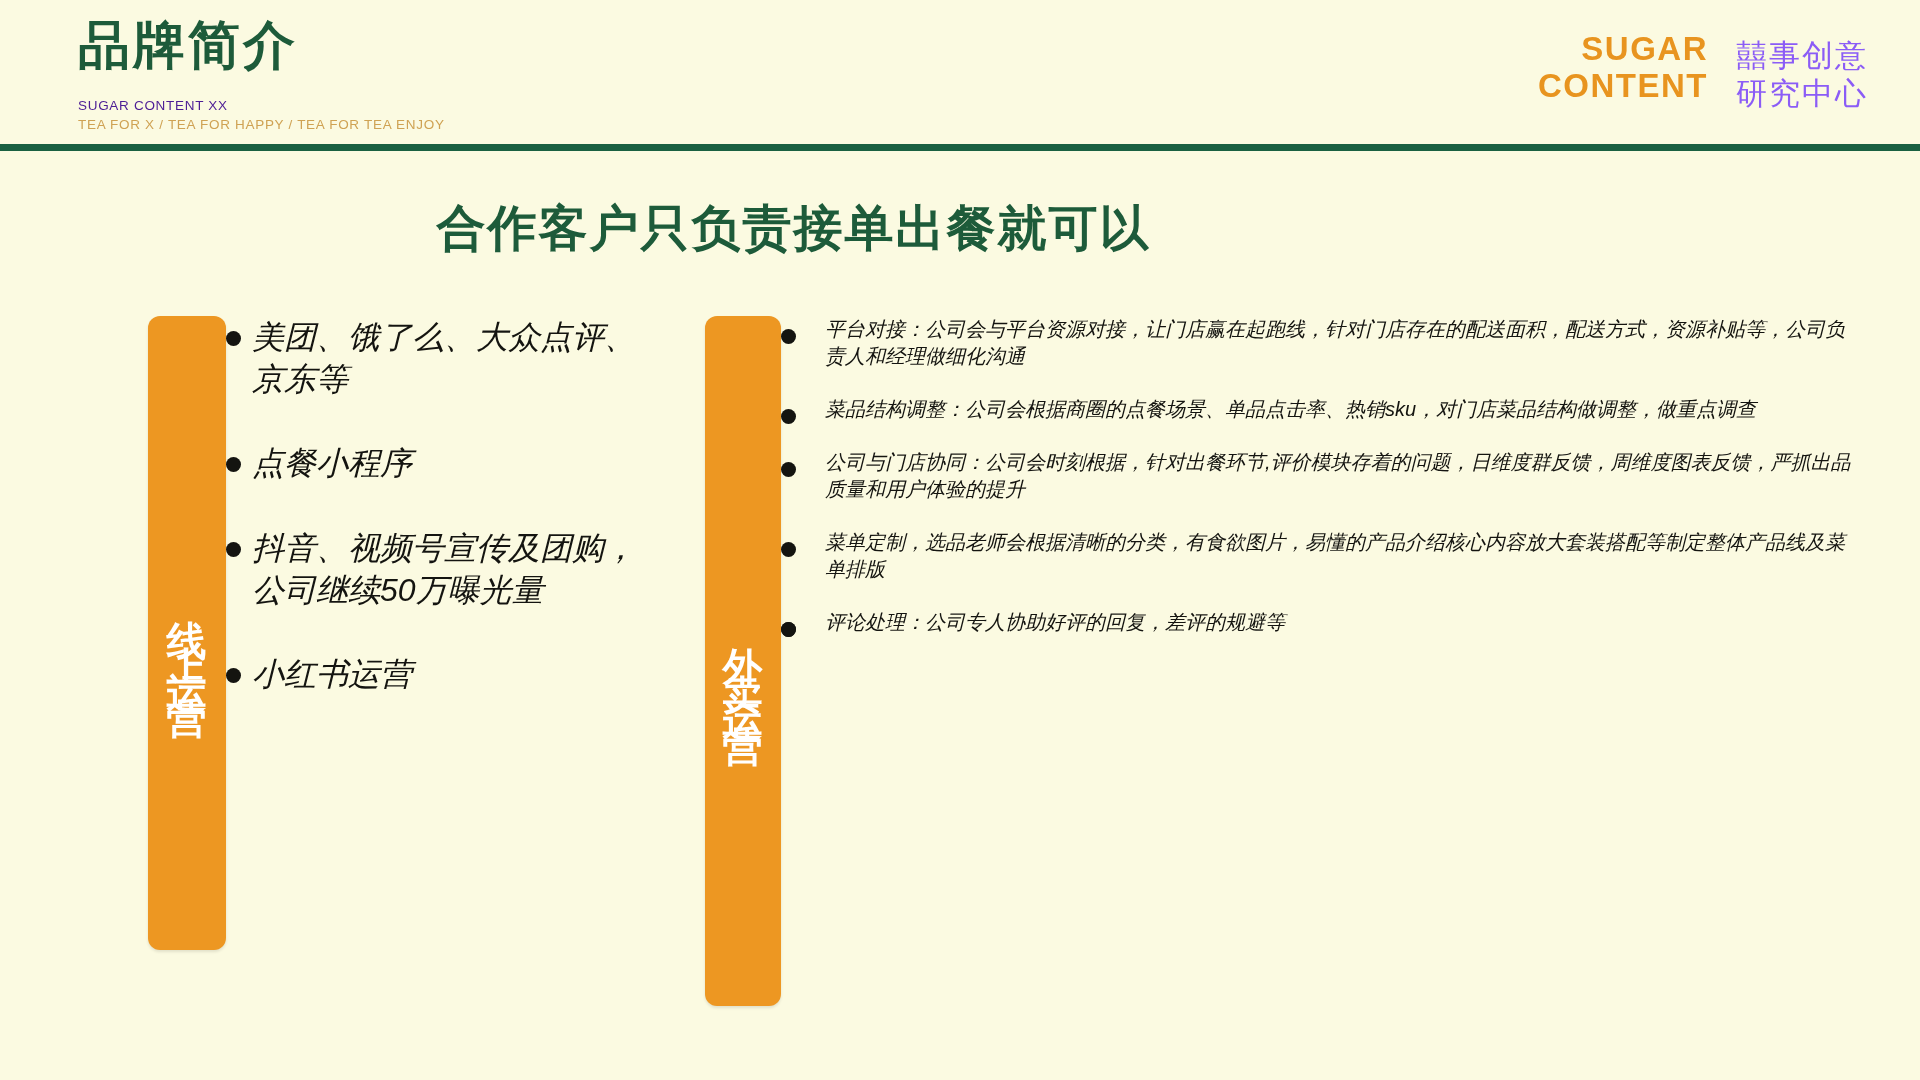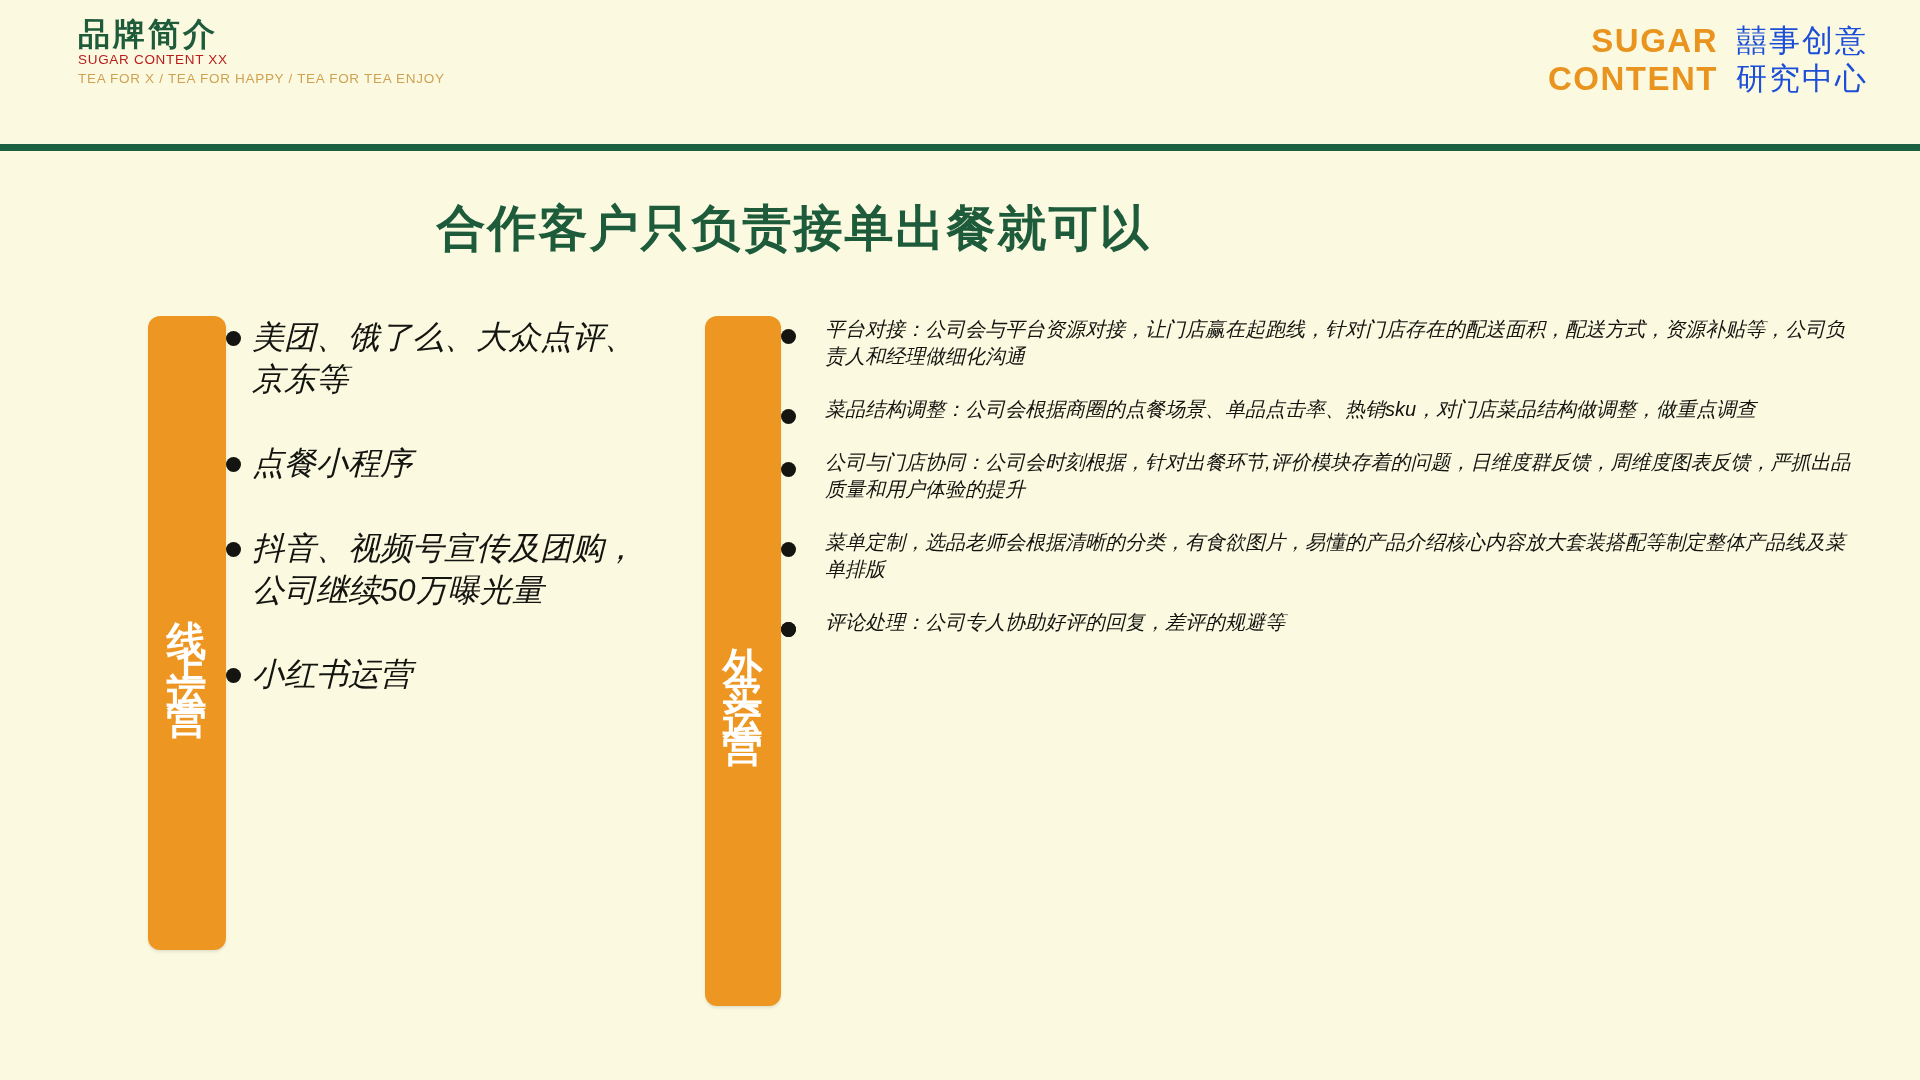--- a/index.html
+++ b/index.html
@@ -21,65 +21,66 @@
     left: 0; top: 0;
     width: 1920px;
     height: 146px;
   }
   .brand-block {
     position: absolute;
     left: 78px;
     top: 18px;
   }
   .brand-title {
-    font-size: 32px;
+    font-size: 52px;
     font-weight: bold;
     color: #1d5b3a;
     letter-spacing: 3px;
     line-height: 1.05;
     white-space: nowrap;
   }
   .brand-sub1 {
-    margin-top: 0;
+    margin-top: 25px;
     font-size: 13.5px;
-    color: #b91c1c;
+    color: #4c1d95;
     letter-spacing: 0.7px;
     white-space: nowrap;
   }
   .brand-sub2 {
     margin-top: 4px;
     font-size: 13.5px;
     color: #cfa253;
     letter-spacing: 0.7px;
     white-space: nowrap;
   }
 
   .logo-block {
     position: absolute;
     right: 52px;
     top: 22px;
     display: flex;
     align-items: center;
-    gap: 18px;
+    gap: 28px;
   }
   .logo-en {
     text-align: right;
     color: #e8941f;
     font-weight: bold;
     font-size: 33px;
     line-height: 1.14;
     letter-spacing: 1.5px;
     white-space: nowrap;
   }
   .logo-cn {
-    color: #1d4ed8;
+    color: #8b5cf6;
     font-size: 31px;
     line-height: 1.22;
     letter-spacing: 2px;
     white-space: nowrap;
+    margin-top: 15px;
   }
   .header-rule {
     position: absolute;
     left: 0;
     top: 144px;
     width: 1920px;
     height: 7px;
     background: #1a6041;
   }
 

